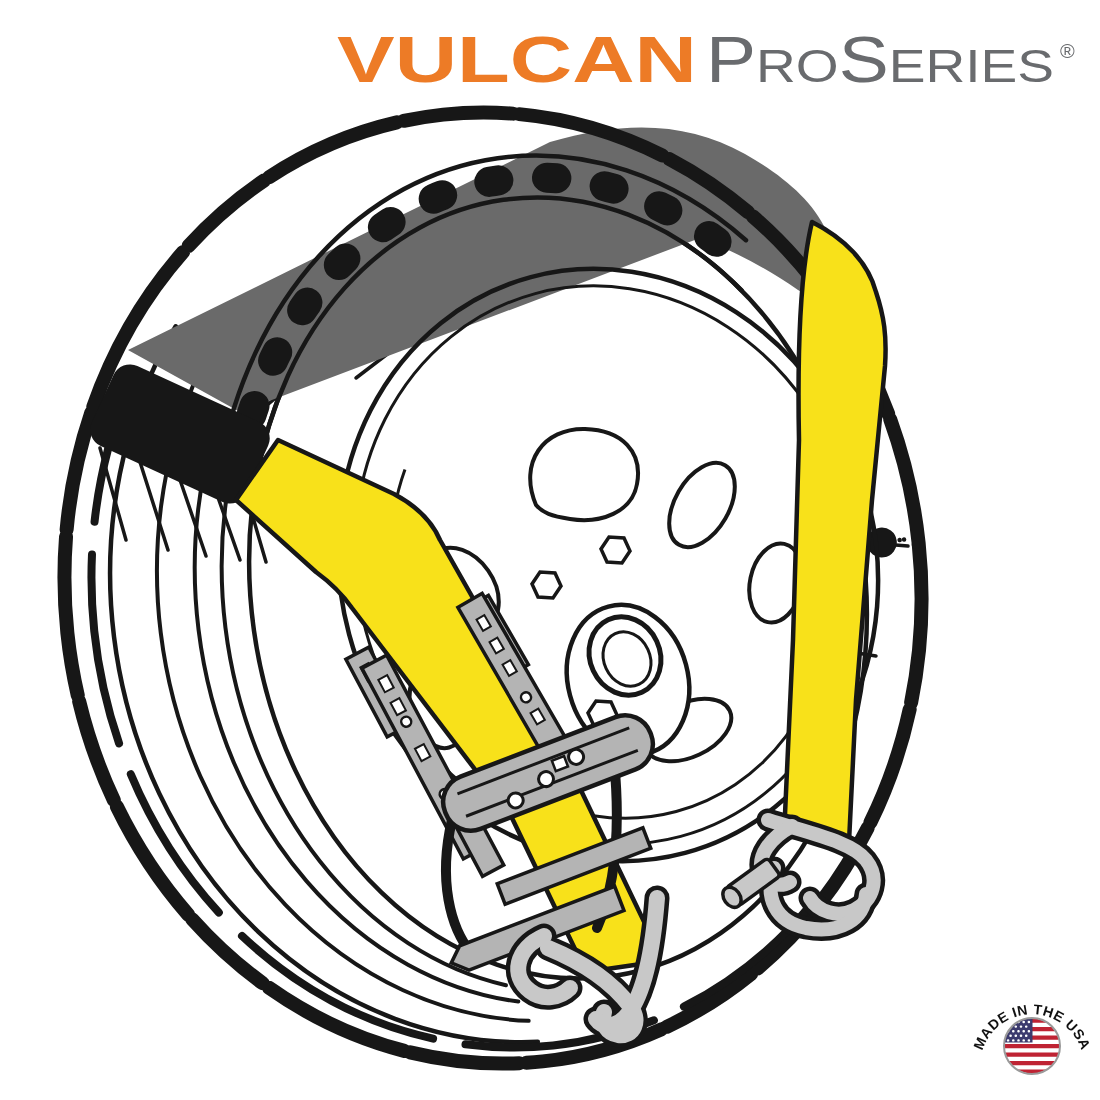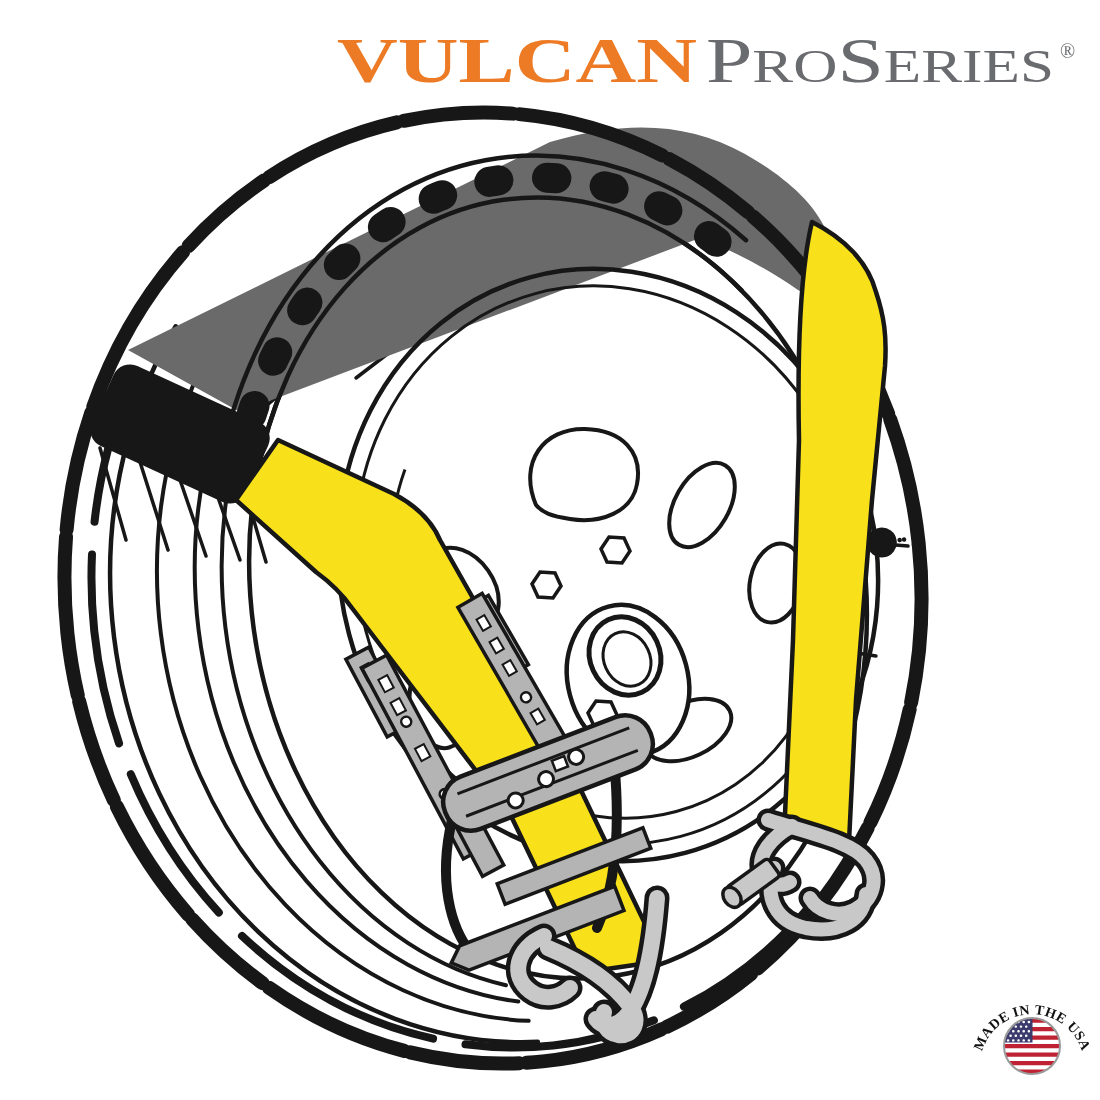--- a/index.html
+++ b/index.html
@@ -1,17 +1,17 @@
 <!DOCTYPE html>
 <html><head>
 <meta charset="utf-8">
 <style>
   html,body{margin:0;padding:0;background:#ffffff;}
   .stage{position:relative;width:1100px;height:1100px;background:#fff;overflow:hidden;
-         font-family:Liberation Serif, serif;}
+         font-family:Liberation Sans, sans-serif;}
   svg{display:block;}
 </style>
 </head>
 <body>
 
 <div class="stage">
 <svg width="1100" height="1100" viewBox="0 0 1100 1100">
   <defs>
     <clipPath id="clipLeftNotch">
           <rect x="55" y="420" width="250" height="590"></rect>

